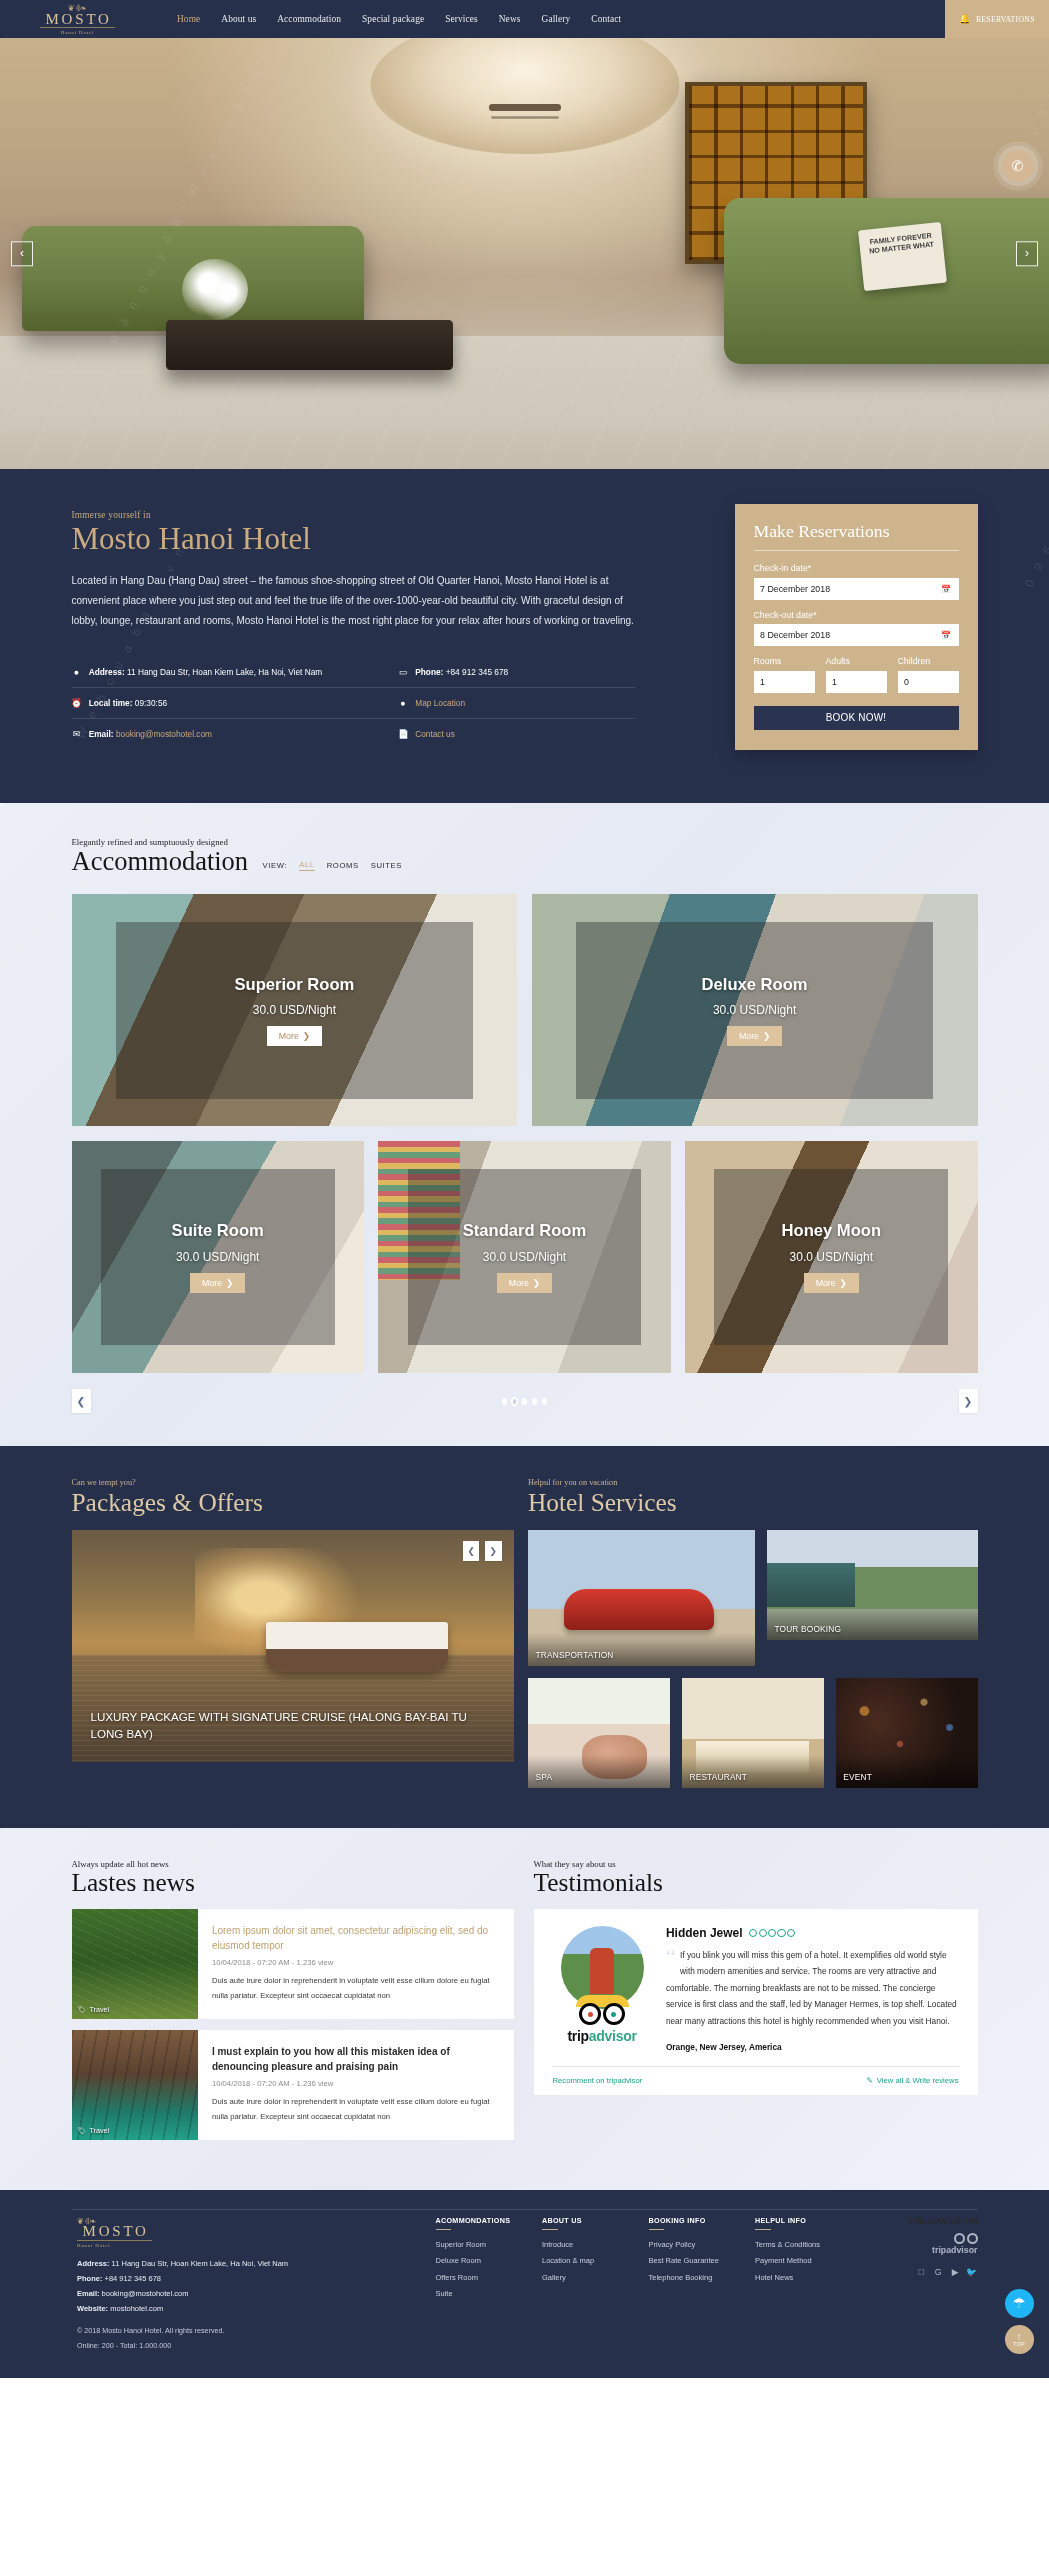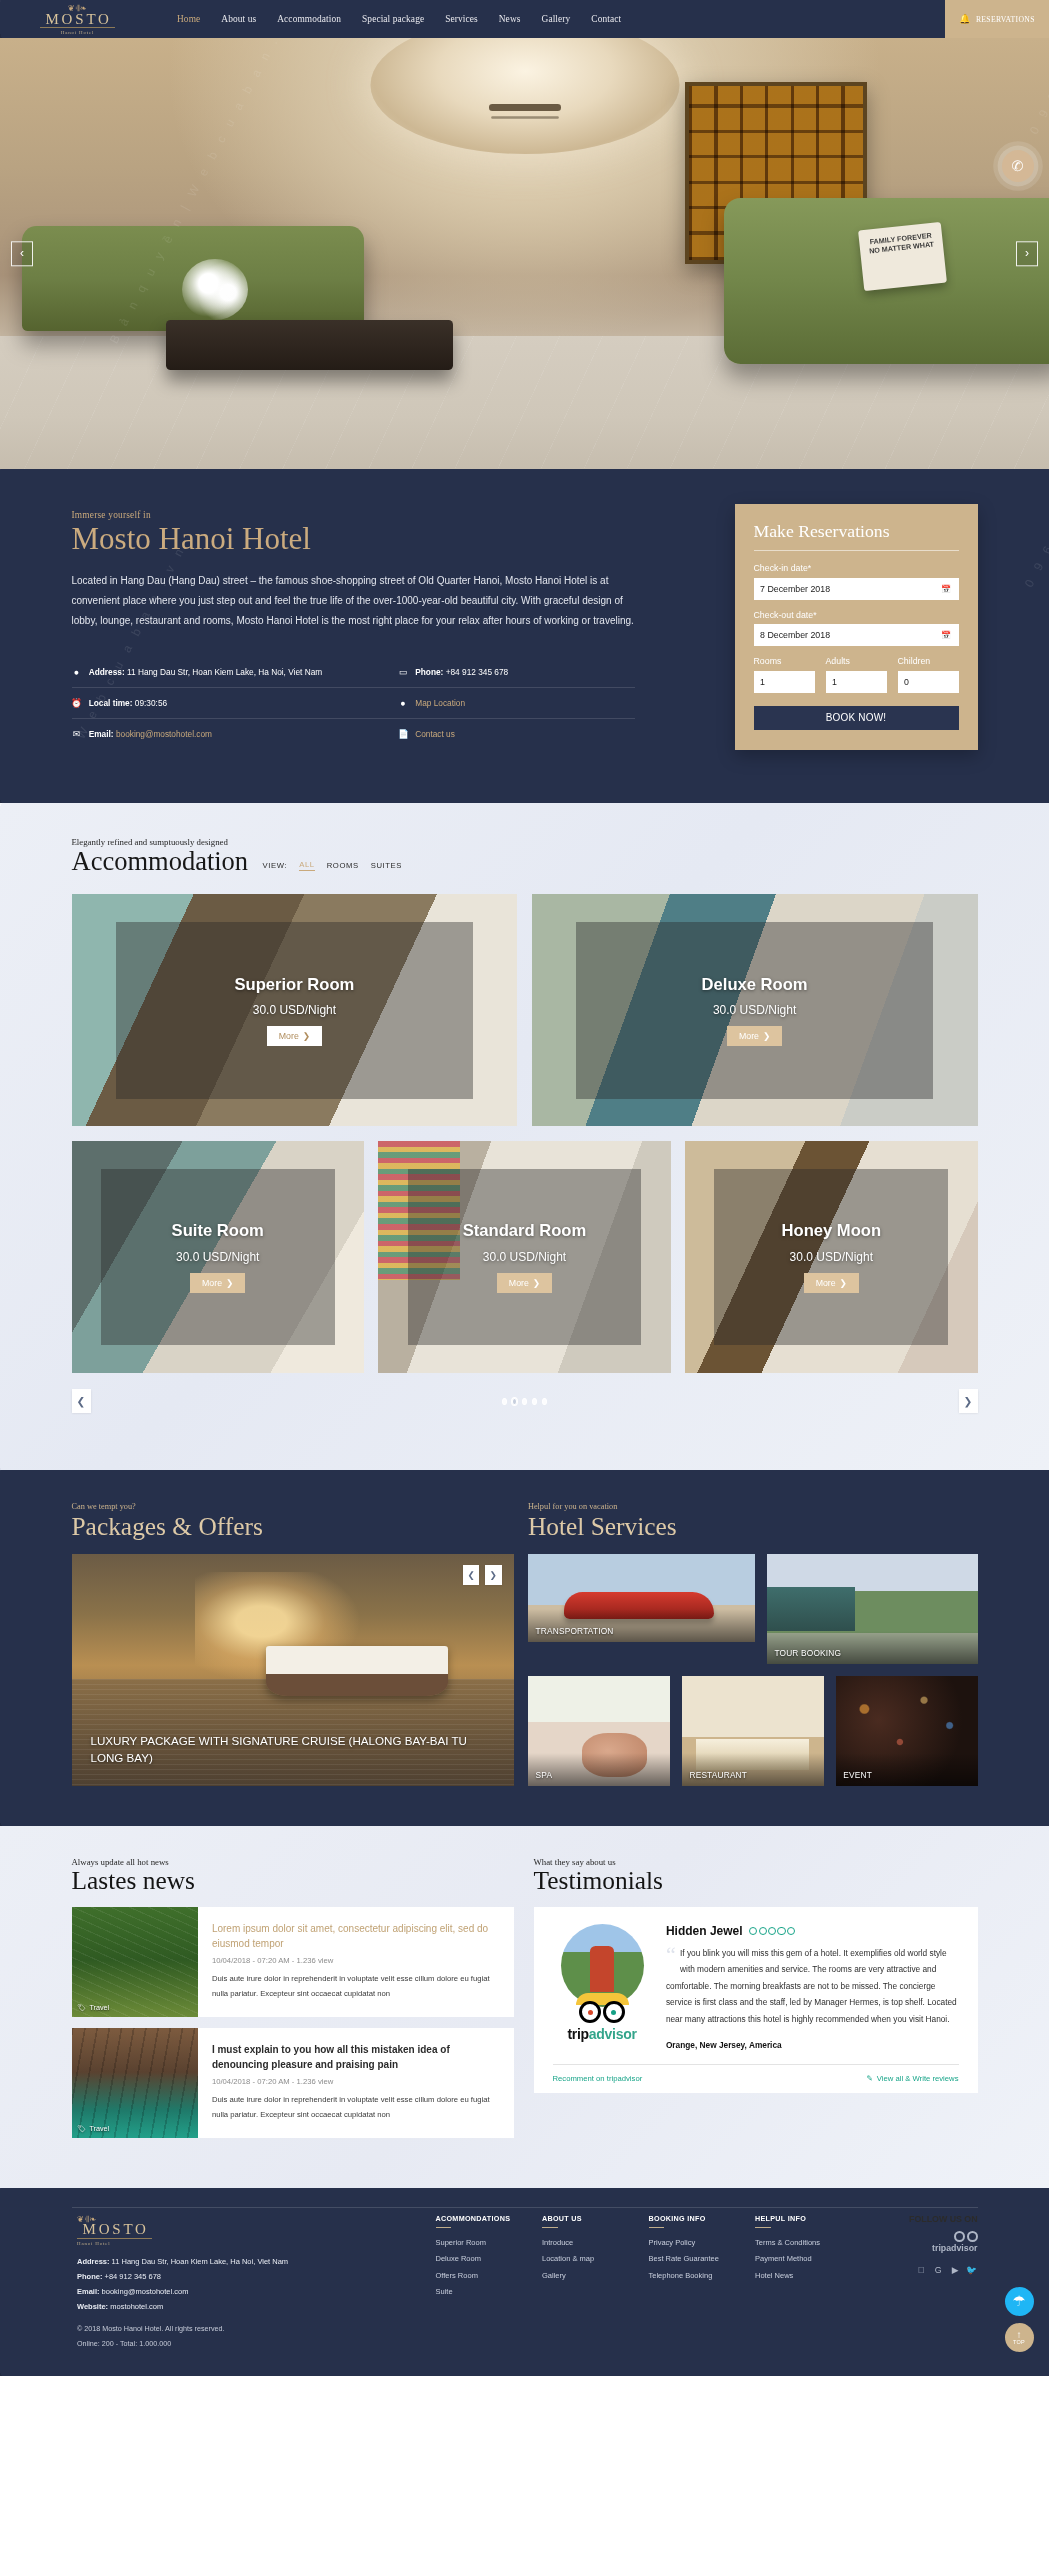--- a/index.html
+++ b/index.html
@@ -214,21 +214,21 @@
   .triple .finput { margin-bottom:0; }
   .booknow {
     margin-top:13.3px; height:24px; background:#2a3450; color:#fff;
     display:flex; align-items:center; justify-content:center;
     font-size:10px; letter-spacing:0.2px; cursor:pointer;
   }
 
   
   .accom {
     background: linear-gradient(135deg,#eceff6 0%, #e5e9f3 45%, #eef1f7 100%);
-    padding:34px 0 57px;
+    padding:34px 0 33px;
     background-image:
       linear-gradient(120deg, rgba(255,255,255,.55) 0 1.7px, transparent 1.7px 33px),
       linear-gradient(66deg, rgba(180,190,210,.18) 0 1.1px, transparent 1.1px 50px),
       linear-gradient(135deg,#eceff6 0%, #e5e9f3 45%, #eef1f7 100%);
   }
   .sec-eyebrow { font-family:"Liberation Serif", serif; font-size:8.8px; color:#262626; margin-bottom:1.1px;}
   .sec-head { display:flex; align-items:flex-end; gap:14.4px; margin-bottom:20px;}
   .sec-title {
     font-family:"Liberation Serif", serif; font-size:26.5px; font-weight:normal;
     color:#171717; line-height:1;
@@ -301,21 +301,21 @@
   .pack-caption {
     position:absolute; left:19px; right:19px; bottom:19px; color:#fff;
     font-size:11.6px; line-height:1.5; text-shadow:0 1.1px 3.3px rgba(0,0,0,.6);
   }
   .pack-arrows { position:absolute; right:12px; top:11px; display:flex; gap:5.5px; z-index:5;}
   .pack-arrows .car-arrow { width:16.6px; height:20px; font-size:8.8px;}
 
   .svc-grid-top { display:flex; gap:12px; margin-bottom:12px; }
   .svc-grid-bot { display:flex; gap:12px; }
   .svc-tile { position:relative; overflow:hidden; cursor:pointer; }
-  .svc-tile.t1 { flex:1; height:88px;padding-left:16px; }
+  .svc-tile.t1 { flex:1; height:136px;padding-left:16px; }
   .svc-tile.t2 { flex:1; height:110px; }
   .svc-tile.b { flex:1; height:110px; }
   .svc-img { position:absolute; inset:0; }
   .svc-label {
     position:absolute; left:7.7px; bottom:5.5px; color:#fff; font-size:8.3px;
     letter-spacing:0.2px; text-shadow:0 0.6px 2.2px rgba(0,0,0,.7); z-index:3;
   }
   .svc-scrim { position:absolute; left:0; right:0; bottom:0; height:33px;
     background: linear-gradient(180deg, rgba(0,0,0,0), rgba(0,0,0,.55)); }
 

